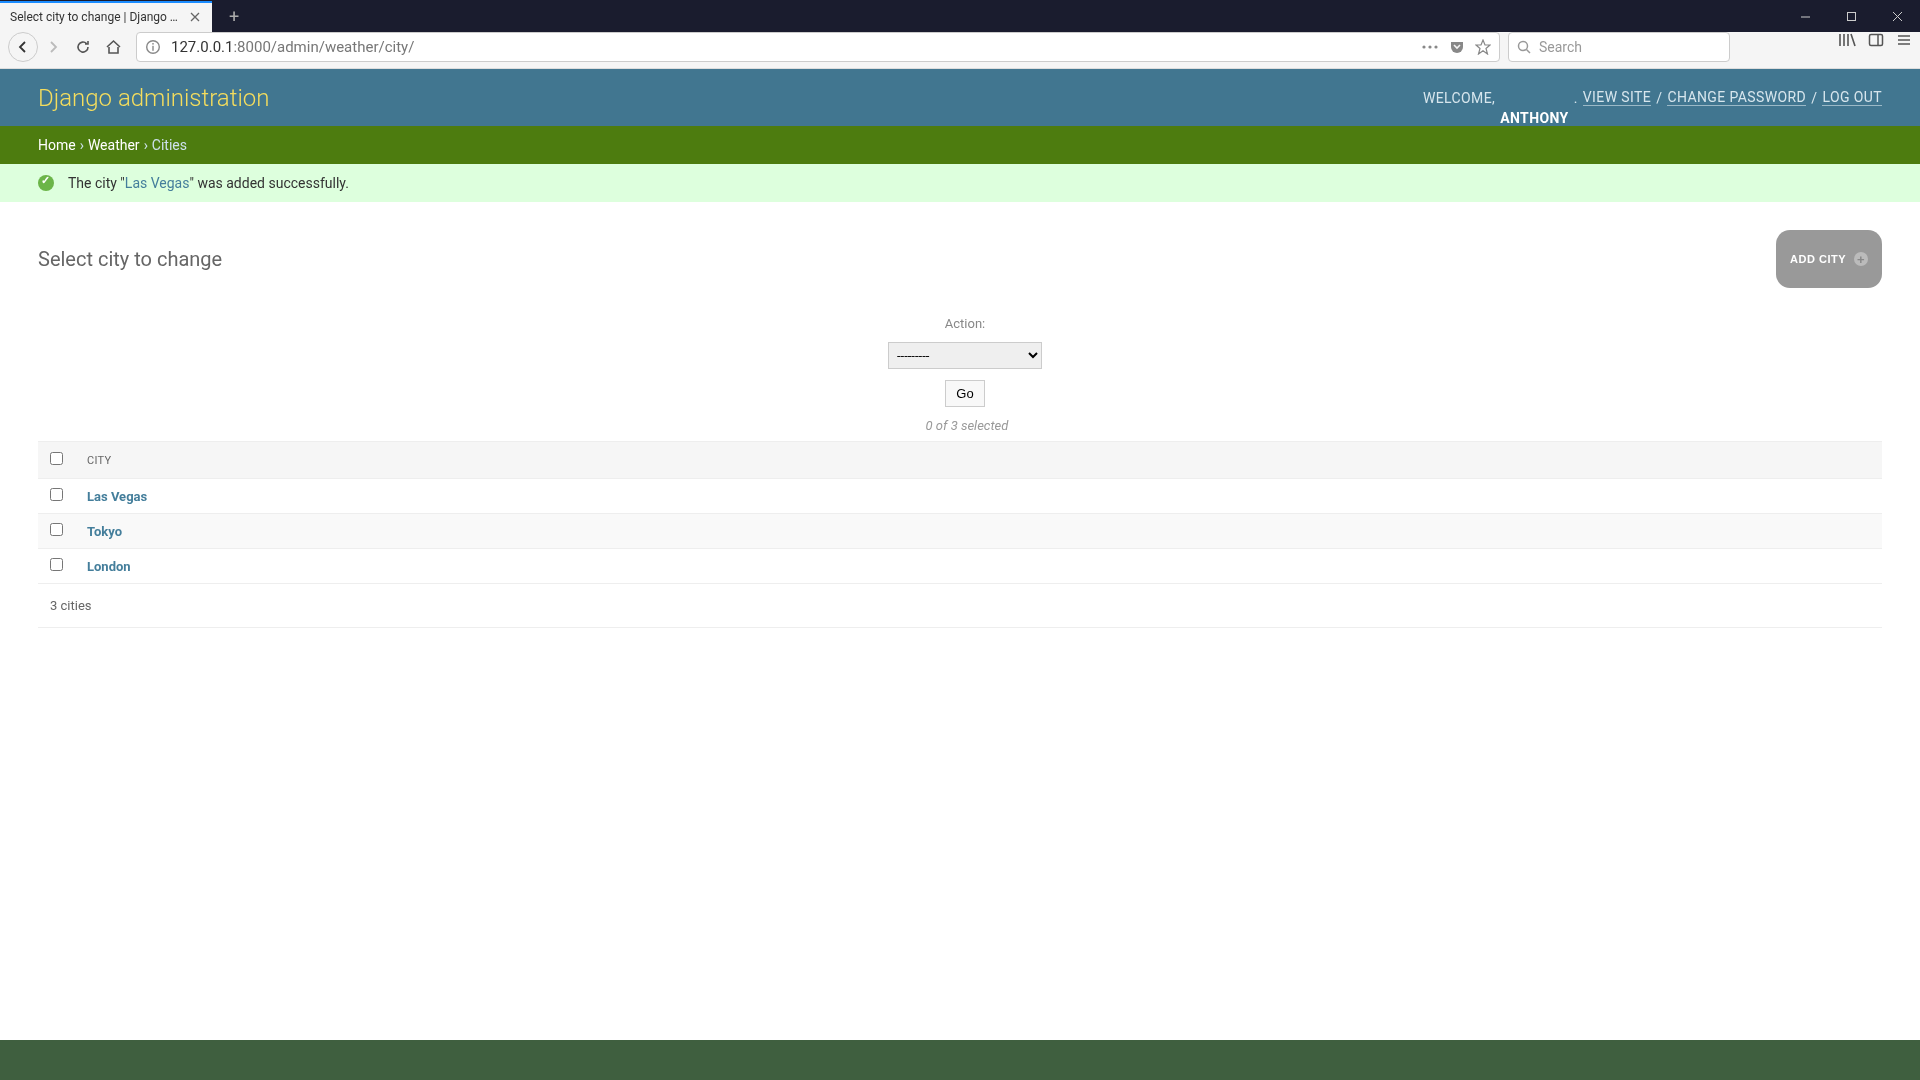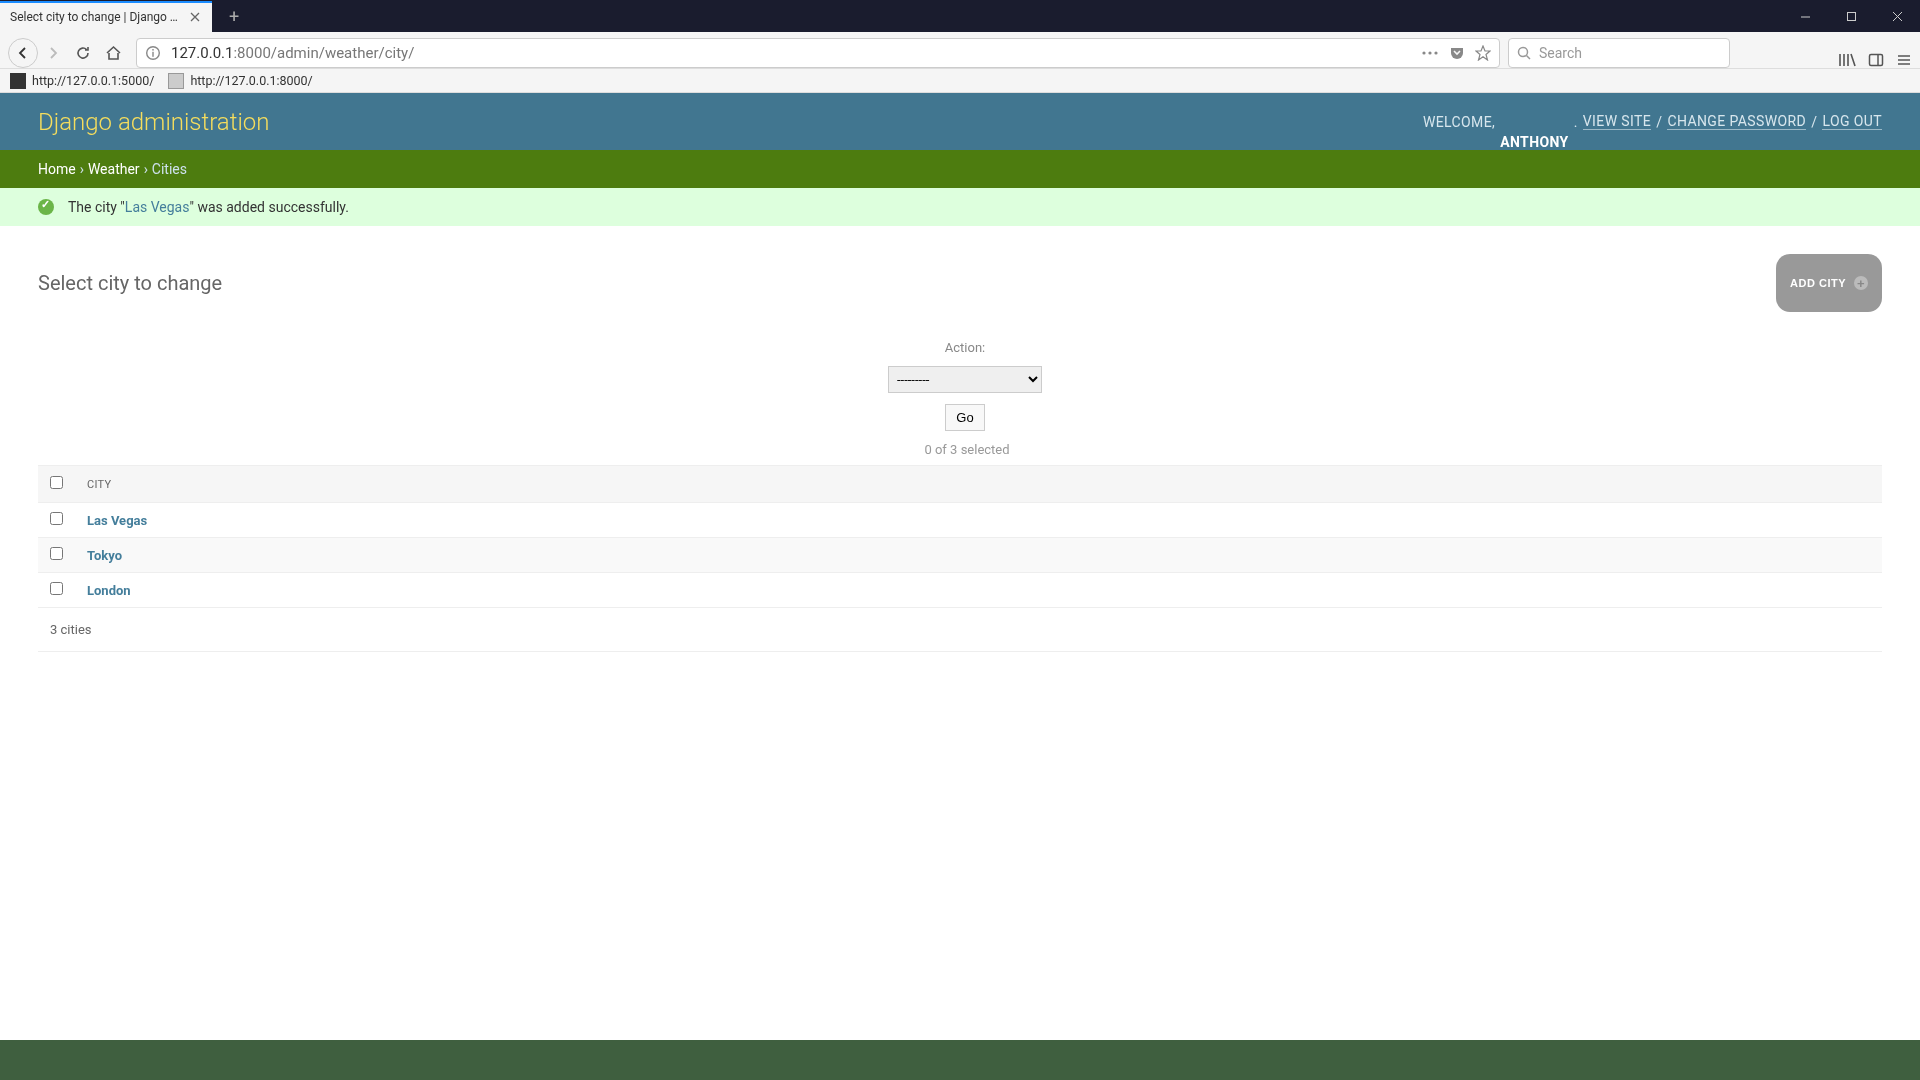--- a/index.html
+++ b/index.html
@@ -8,21 +8,21 @@
 
 .browser-window { width: 1920px; height: 1080px; display: flex; flex-direction: column; background: #fff; }
 .titlebar { height: 32px; background: #1a1c2e; display: flex; align-items: center; }
 .tab { height: 31px; background: #f5f5f5; border-top: 2px solid #1a8cff; display: flex; align-items: center; padding: 0 10px; width: 212px; color: #333; font-size: 12px; }
 .tab-title { flex: 1; overflow: hidden; white-space: nowrap; text-overflow: ellipsis; }
 .tab-close { width: 14px; height: 14px; color: #666; cursor: pointer; margin-left: 6px; display:flex; align-items:center; justify-content:center; }
 .newtab { width: 24px; height: 24px; margin-left: 10px; color: #aaa; cursor: pointer; display:flex; align-items:center; justify-content:center; font-size: 18px; }
 .win-controls { margin-left: auto; display: flex; }
 .win-btn { width: 46px; height: 32px; color: #ccc; display: flex; align-items: center; justify-content: center; cursor: pointer; font-size: 11px; }
 
-.toolbar { height: 37px; background: #f5f5f5; display: flex; align-items: flex-end; padding: 0 8px; border-bottom: 1px solid #ddd; }
+.toolbar { height: 37px; background: #f5f5f5; display: flex; align-items: flex-start; padding: 0 8px; border-bottom: 1px solid #ddd; }
 .nav-btn { width: 30px; height: 30px; display: flex; align-items: center; justify-content: center; color: #666; cursor: pointer; border-radius: 4px; }
 .nav-btn.back { border: 1px solid #ccc; border-radius: 50%; width:30px; height:30px; color:#333; }
 .nav-btn.disabled { color: #bbb; }
 .urlbar { flex: 1; height: 30px; background: #fff; border: 1px solid #ccc; border-radius: 4px; margin: 0 8px; display: flex; align-items: center; padding: 0 8px; font-size: 15px; color: #777; }
 .urlbar .host { color: #333; }
 .urlbar-icons { display:flex; margin-left:auto; gap:10px; color:#888; }
 .searchbar { width: 222px; height: 30px; background: #fff; border: 1px solid #ccc; border-radius: 4px; display: flex; align-items: center; padding: 0 8px; font-size: 14px; color: #999; margin-right: 8px; }
 .searchbar svg, .toolbar svg { flex-shrink: 0; }
 .right-icons { display:flex; gap:12px; color:#666; margin-left:100px; }
 
@@ -51,21 +51,21 @@
 
 .content { padding: 28px 38px; }
 .content-head { display: flex; align-items: center; margin-bottom: 28px; }
 .content-head h1 { font-size: 20px; font-weight: 400; color: #666; }
 .add-btn { margin-left: auto; background: #999; border: none; border-radius: 14px; padding: 22px 14px; color: #fff; font-size: 11px; font-weight: 700; letter-spacing:.5px; cursor: pointer; display:flex; align-items:center; gap:8px; }
 .add-plus { width:14px; height:14px; border-radius:50%; background:#bbb; color:#888; display:inline-flex; align-items:center; justify-content:center; font-size:13px; font-weight:700; }
 
 .action-row { display: flex; align-items: center; gap: 11px; margin-left:10px; margin-bottom: 8px; color: #888; font-size: 13px; flex-direction: column; }
 .action-select { width: 154px; height: 27px; border: 1px solid #ccc; background: #efefef; font-family:inherit; font-size:13px; padding:0 4px; }
 .go-btn { height: 27px; padding: 0 10px; border: 1px solid #ccc; background: #f8f8f8; cursor: pointer; font-size:13px; }
-.sel-count { color: #999; font-size: 13px; margin-left:4px; }
+.sel-count { color: #999; font-size: 13px; margin-left:4px;font-style:italic; }
 
 .list-table { width: 100%; border-collapse: collapse; margin-top: 6px; }
 .list-table thead th { background: #f6f6f6; text-align: left; font-size: 11px; font-weight: 400; color: #666; padding: 10px 12px; border-bottom: 1px solid #eee; border-top:1px solid #eee; letter-spacing:.3px; }
 .list-table thead th:first-child, .list-table tbody td:first-child { width: 32px; text-align: center; }
 .list-table tbody td { padding: 9px 12px; border-bottom: 1px solid #eee; font-size: 13px; }
 .list-table tbody tr:nth-child(even) td { background: #f9f9f9; }
 .list-table a.row-link { color: #447e9b; font-weight: 700; text-decoration: none; cursor: pointer; }
 .list-table input[type=checkbox] { width:13px; height:13px; }
 
 .count-row { padding: 14px 12px; color: #666; font-size: 13px; border-bottom: 1px solid #eee; margin-top:0; }
@@ -178,30 +178,20 @@
           </svg>
         </span>
       <span>
           <svg width="16" height="16" viewBox="0 0 16 16">
             <path d="M2 4 H14 M2 8 H14 M2 12 H14" stroke="#555" stroke-width="1.6"></path>
           </svg>
         </span>
     </div>
   </div>
 
-  <div class="bookmark-bar">
-    <div class="bookmark">
-        <span class="bm-icon"></span>
-        <span>http://127.0.0.1:5000/</span>
-      </div>
-    <div class="bookmark">
-        <span class="bm-icon light"></span>
-        <span>http://127.0.0.1:8000/</span>
-      </div>
-  </div>
 
   <div class="page-content">
     <div class="dj-header">
       <div class="dj-title">Django administration</div>
       <div class="dj-userlinks">
         <span>WELCOME,</span>
         <span class="name">ANTHONY</span>
           <span>.</span>
         <a>VIEW SITE</a>
         <span>/</span>

